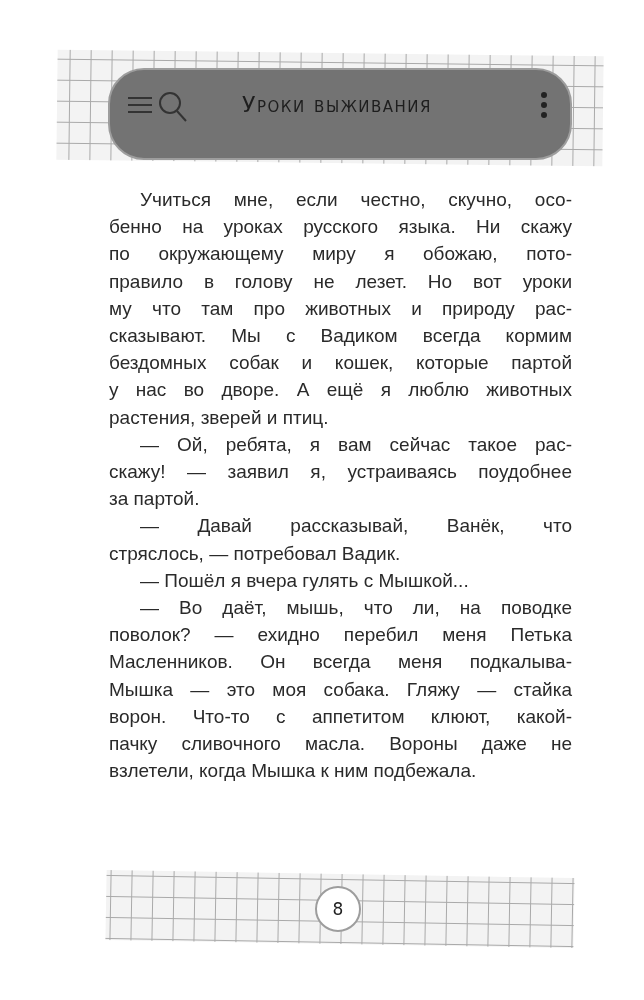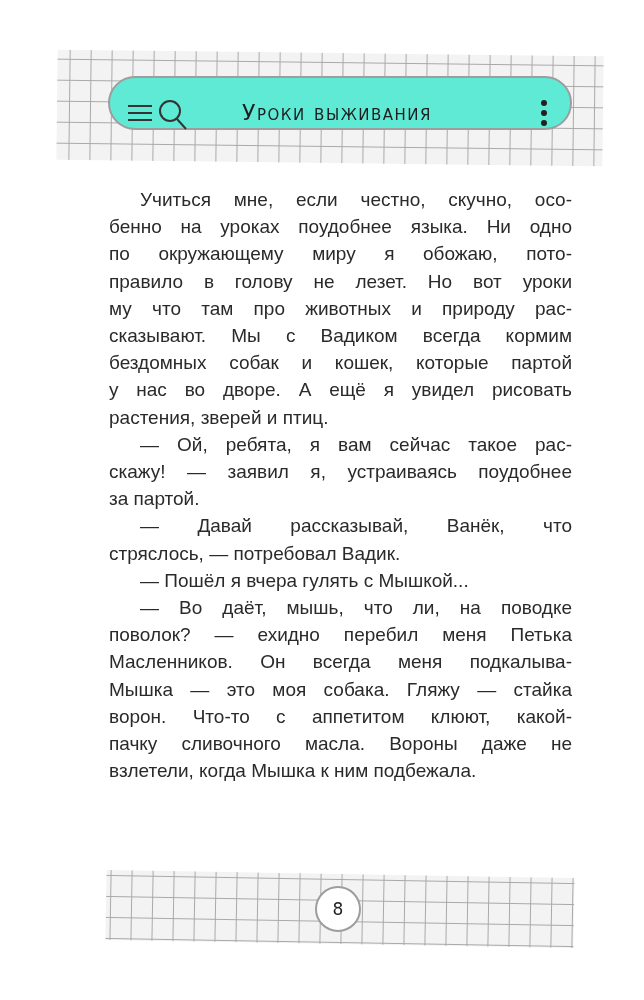--- a/index.html
+++ b/index.html
@@ -22,22 +22,22 @@
     transform: rotate(0.7deg);
     transform-origin: center;
   }
   .bottom-strip {
     left: 106px; top: 874px; width: 468px; height: 70px;
     background-position: 4px 5px;
     transform: rotate(1deg);
     transform-origin: center;
   }
   .pill {
-    position: absolute; left: 108px; top: 76px; width: 464px; height: 54px;
-    background: #5eead4; border: 2px solid #9d9d9d; border-radius: 36px;
+    position: absolute; left: 108px; top: 68px; width: 464px; height: 92px;
+    background: #737373; border: 2px solid #9d9d9d; border-radius: 36px;
     box-sizing: border-box;
   }
   .menu-icon { position: absolute; left: 18px; top: 26px; width: 24px; height: 18px; cursor: pointer; }
   .menu-icon span { position: absolute; left: 0; width: 24px; height: 2px; background: #333; }
   .search-icon { position: absolute; left: 48px; top: 20px; width: 30px; height: 32px; cursor: pointer; }
   .title {
     position: absolute; left: 132px; top: 22px;
     font-family: "DejaVu Sans", sans-serif; font-size: 22px; letter-spacing: 1.5px;
     font-variant: small-caps; color: #1e1e1e; font-weight: normal;
   }
@@ -77,27 +77,27 @@
   <div class="title">Уроки выживания</div>
   <div class="more-icon">
     <span style="top:0"></span>
       <span style="top:10px"></span>
       <span style="top:20px"></span>
   </div>
 </div>
 
 <div class="text-body" id="text-body">
     <span class="line ind">Учиться мне, если честно, скучно, осо-</span>
-    <span class="line">бенно на уроках поудобнее языка. Ни одно</span>
+    <span class="line">бенно на уроках русского языка. Ни скажу</span>
     <span class="line">по окружающему миру я обожаю, пото-</span>
     <span class="line">правило в голову не лезет. Но вот уроки</span>
     <span class="line">му что там про животных и природу рас-</span>
     <span class="line">сказывают. Мы с Вадиком всегда кормим</span>
     <span class="line">бездомных собак и кошек, которые партой</span>
-    <span class="line">у нас во дворе. А ещё я увидел рисовать</span>
+    <span class="line">у нас во дворе. А ещё я люблю животных</span>
     <span class="line end">растения, зверей и птиц.</span>
     <span class="line ind">— Ой, ребята, я вам сейчас такое рас-</span>
     <span class="line">скажу! — заявил я, устраиваясь поудобнее</span>
     <span class="line end">за партой.</span>
     <span class="line ind">— Давай рассказывай, Ванёк, что</span>
     <span class="line end">стряслось, — потребовал Вадик.</span>
     <span class="line ind end">— Пошёл я вчера гулять с Мышкой...</span>
     <span class="line ind">— Во даёт, мышь, что ли, на поводке</span>
     <span class="line">поволок? — ехидно перебил меня Петька</span>
     <span class="line">Масленников. Он всегда меня подкалыва-</span>

